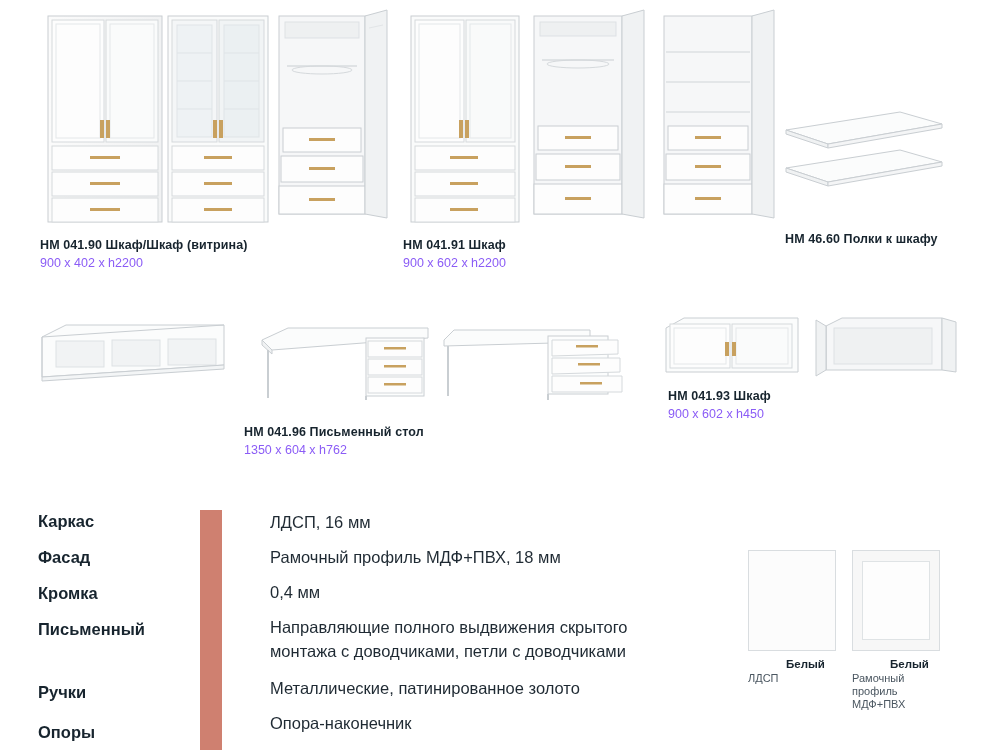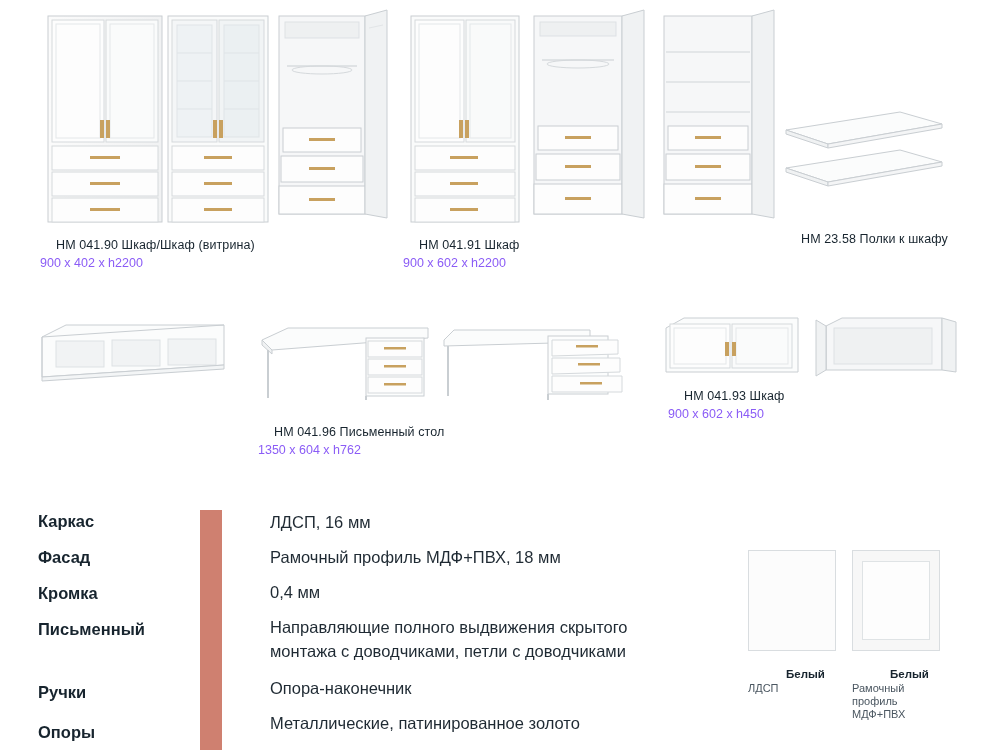--- a/index.html
+++ b/index.html
@@ -12,25 +12,24 @@
     color: #1f2a33;
     position: relative;
     overflow: hidden;
   }
   .page { position: relative; width: 981px; height: 752px; }
 
   
   .item { position: absolute; }
   .cap-title {
     font-size: 12.5px;
-    font-weight: normal;
+    font-weight: bold;
     color: #17242e;
     letter-spacing: .1px;
     white-space: nowrap;
-    margin-left: 16px;
   }
   .cap-dims {
     font-size: 12.5px;
     color: #8b5cf6;
     margin-top: 4px;
     white-space: nowrap;
   }
 
   
   .spec { position:absolute; left:0; top:498px; width:928px; height:254px; }
@@ -69,21 +68,21 @@
     background:#fcfcfc;
     border:1px solid #d9dde0;
   }
   .swatch.framed { position:relative; background:#f7f7f7; }
   .swatch.framed::after{
     content:"";
     position:absolute; left:9px; top:10px; right:9px; bottom:10px;
     border:1px solid #dfe3e5;
     background:#fdfdfd;
   }
-  .sw-name { font-size:11.5px; font-weight:bold; color:#17242e; margin-top:17px;padding-left:38px; }
+  .sw-name { font-size:11.5px; font-weight:bold; color:#17242e; margin-top:7px;padding-left:38px; }
   .sw-sub  { font-size:11px; color:#4a5660; line-height:13px; margin-top:2px; white-space:pre-line; }
 </style>
 </head>
 <body>
 
 <div class="page">
 
   <div class="item" style="left:40px; top:12px; width:130px; height:215px;">
     <svg width="130" height="215" viewBox="0 0 130 215">
       <defs>
@@ -214,21 +213,21 @@
     <div class="cap-title">НМ 041.90 Шкаф/Шкаф (витрина)</div>
     <div class="cap-dims">900 x 402 x h2200</div>
   </div>
 
   <div class="item" style="left:403px; top:238px;">
     <div class="cap-title">НМ 041.91 Шкаф</div>
     <div class="cap-dims">900 x 602 x h2200</div>
   </div>
 
   <div class="item" style="left:785px; top:232px;">
-    <div class="cap-title">НМ 23.58 Полки к шкафу</div>
+    <div class="cap-title">НМ 46.60 Полки к шкафу</div>
   </div>
 
   <div class="item" style="left:38px; top:315px; width:190px; height:70px;">
     <svg width="190" height="70" viewBox="0 0 190 70">
       <path d="M4 22 L28 10 L186 10 L186 50 L4 62 Z" fill="#fbfcfc" stroke="#c9ced2"></path>
       <path d="M4 22 L186 10" stroke="#c9ced2" fill="none"></path>
       <path d="M4 22 L4 62" stroke="#c9ced2"></path>
       <rect x="18" y="26" width="48" height="26" fill="#f1f3f4" stroke="#dde1e4"></rect>
       <rect x="74" y="25" width="48" height="26" fill="#f1f3f4" stroke="#dde1e4"></rect>
       <rect x="130" y="24" width="48" height="26" fill="#f1f3f4" stroke="#dde1e4"></rect>
@@ -258,21 +257,21 @@
       <path d="M112 28 L178 28 L178 42 L112 44 Z" fill="#fdfdfd" stroke="#d5d9dc"></path>
       <path d="M112 46 L180 46 L180 60 L112 62 Z" fill="#fdfdfd" stroke="#d5d9dc"></path>
       <path d="M112 64 L182 64 L182 80 L112 80 Z" fill="#fdfdfd" stroke="#d5d9dc"></path>
       <rect x="136" y="33" width="22" height="2.5" fill="#c8a15f"></rect>
       <rect x="138" y="51" width="22" height="2.5" fill="#c8a15f"></rect>
       <rect x="140" y="70" width="22" height="2.5" fill="#c8a15f"></rect>
       <line x1="8" y1="34" x2="8" y2="84" stroke="#c9ced2" stroke-width="2"></line>
       <line x1="108" y1="82" x2="108" y2="88" stroke="#c9ced2" stroke-width="2"></line>
     </svg>
   </div>
-  <div class="item" style="left:258px; top:425px;">
+  <div class="item" style="left:244px; top:425px;">
     <div class="cap-title">НМ 041.96 Письменный стол</div>
     <div class="cap-dims">1350 x 604 x h762</div>
   </div>
 
   <div class="item" style="left:662px; top:314px; width:140px; height:70px;">
     <svg width="140" height="70" viewBox="0 0 140 70">
       <path d="M4 14 L22 4 L136 4 L136 58 L4 58 Z" fill="#fbfcfc" stroke="#c9ced2"></path>
       <rect x="8" y="10" width="60" height="44" fill="#fdfdfd" stroke="#d5d9dc"></rect>
       <rect x="70" y="10" width="60" height="44" fill="#fafbfb" stroke="#d5d9dc"></rect>
       <rect x="12" y="14" width="52" height="36" fill="none" stroke="#e4e7e9"></rect>
@@ -309,22 +308,22 @@
       <div class="spec-label" style="margin-bottom:21px;">Ручки</div>
       <div class="spec-label">Опоры</div>
     </div>
 
     <div class="spec-vals">
       <div class="spec-val">ЛДСП, 16 мм</div>
       <div class="spec-val">Рамочный профиль МДФ+ПВХ, 18 мм</div>
       <div class="spec-val">0,4 мм</div>
       <div class="spec-val two" style="white-space:pre-line;">Направляющие полного выдвижения скрытого
 монтажа с доводчиками, петли с доводчиками</div>
+      <div class="spec-val">Металлические, патинированное золото</div>
       <div class="spec-val">Опора-наконечник</div>
-      <div class="spec-val">Металлические, патинированное золото</div>
     </div>
 
     <div class="swatches">
       <div class="swatch-wrap" style="left:0; top:0;">
         <div class="swatch"></div>
         <div class="sw-name">Белый</div>
         <div class="sw-sub">ЛДСП</div>
       </div>
       <div class="swatch-wrap" style="left:104px; top:0;">
         <div class="swatch framed"></div>

